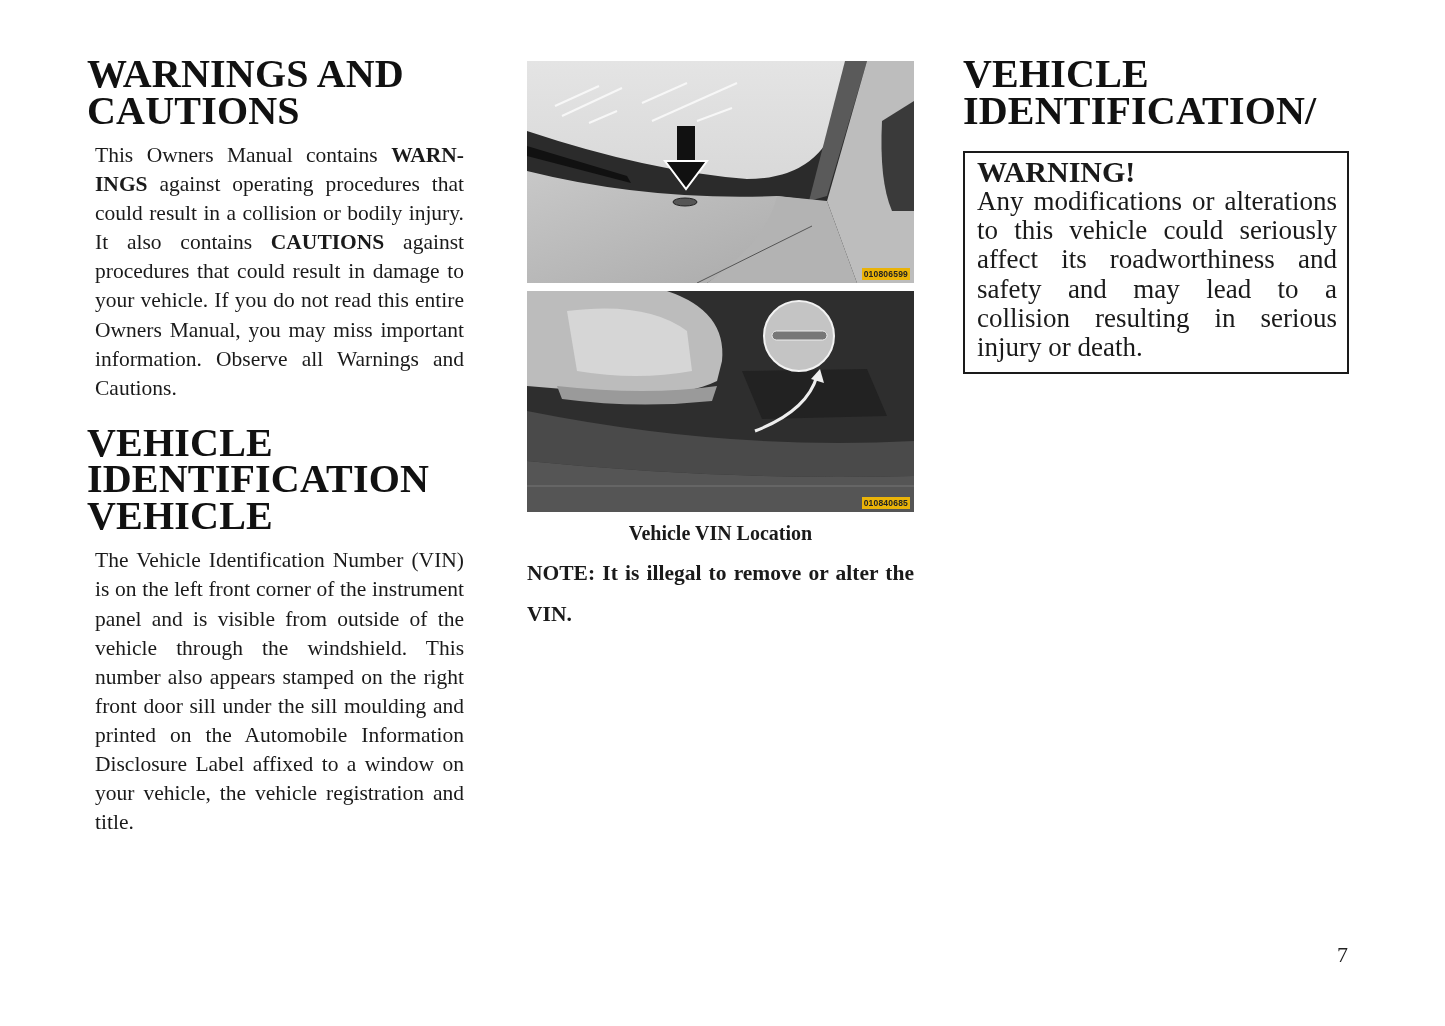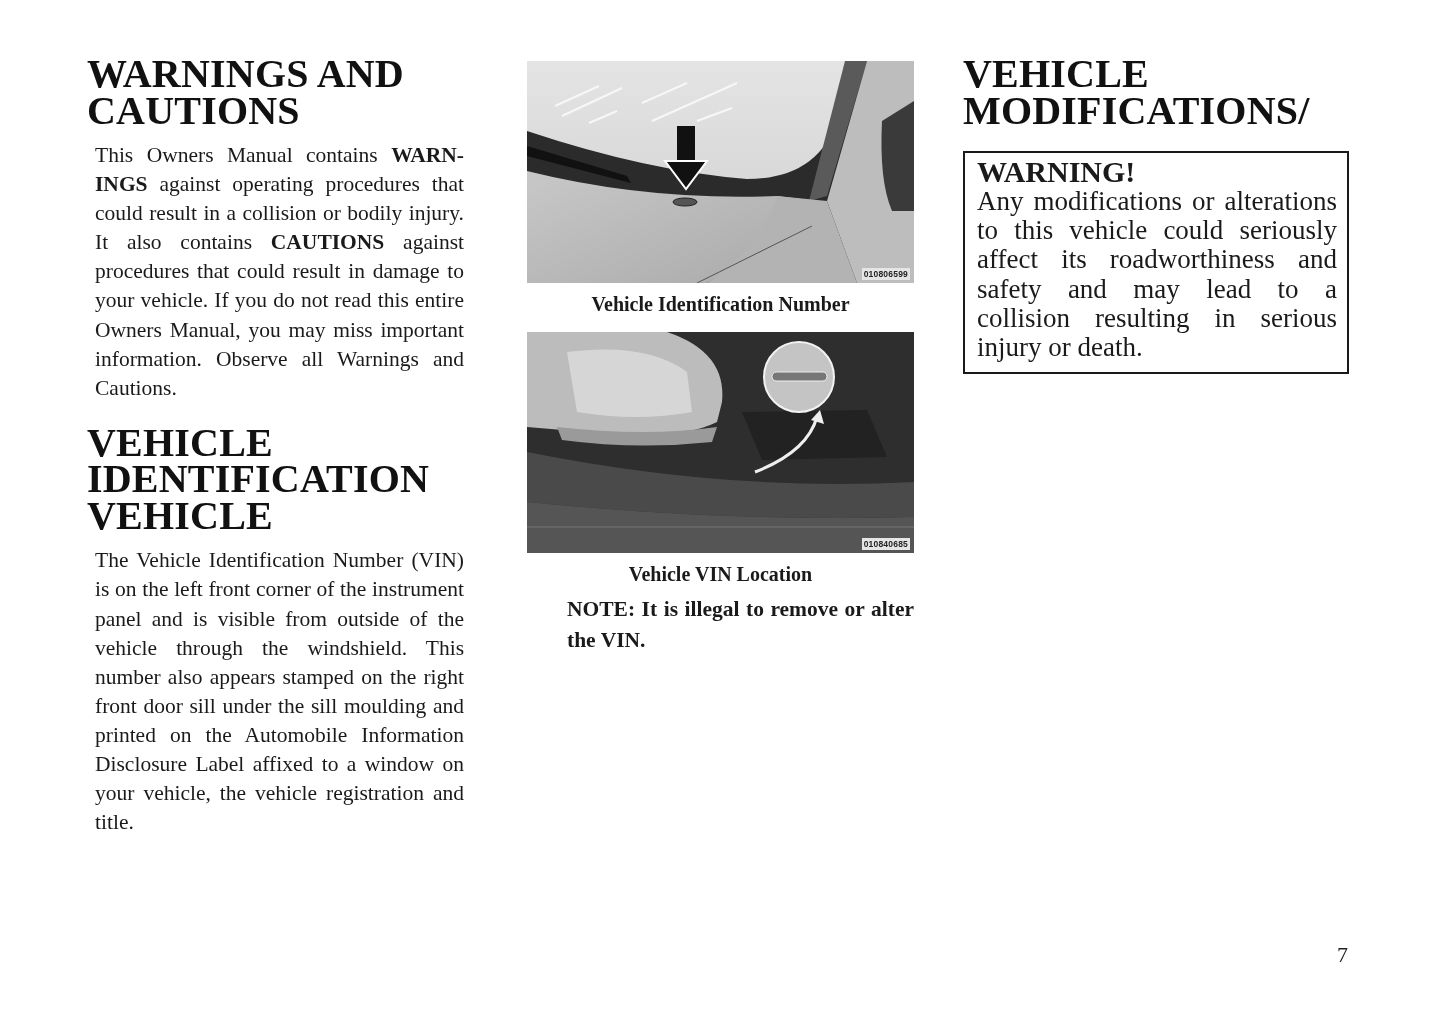--- a/index.html
+++ b/index.html
@@ -10,25 +10,25 @@
   .col-mid { left: 527px; width: 387px; }
   .col-right { left: 963px; width: 386px; }
   h2 { font-family: "Liberation Serif", serif; font-weight: bold; font-size: 40px;
        line-height: 36.5px; margin: 0 0 12px 0; letter-spacing: 0.2px; color: #111; }
   p.body { font-size: 21.5px; line-height: 29.1px; margin: 8px; text-align: justify;
            hyphens: manual; }
   p.body b { font-weight: bold; }
   .sec2 { margin-top: 22px; }
   .figure { position: relative; width: 387px; height: 222px; overflow: hidden; background: #cfcfcf; }
   .figure svg { display: block; }
-  .fig-code { position: absolute; right: 4px; bottom: 3px; background: #e5e5e5; font-family: "Liberation Sans", sans-serif;
+  .fig-code { position: absolute; right: 4px; bottom: 3px; background: #eab308; font-family: "Liberation Sans", sans-serif;
               font-weight: bold; font-size: 8.5px; padding: 1px 2px; color: #222; letter-spacing: 0.2px; }
   .caption { text-align: center; font-weight: bold; font-size: 20px; line-height: 24px; margin: 9px 0 0 0; }
-  .fig2 { margin-top: 16px; }
-  .note { font-weight: bold; font-size: 21.5px; line-height: 31px; margin-top: 8px; text-align: justify; margin-left: 40px; }
+  .fig2 { margin-top: 8px; }
+  .note { font-weight: bold; font-size: 21.5px; line-height: 41px; margin-top: 8px; text-align: justify; }
   .warn-box { margin-top: 22px; border: 2.5px solid #1a1a1a; padding: 4px 10px 10px 12px; }
   .warn-title { font-weight: bold; font-size: 30px; line-height: 30px; margin: 0; }
   .warn-text { font-size: 27px; line-height: 29.2px; margin: 0; text-align: justify; }
   .page-num { position: absolute; left: 1337px; top: 942px; font-size: 22px; color: #222; }
 </style>
 </head>
 <body>
 
 <div class="col col-left">
   <section>
@@ -83,21 +83,20 @@
         <path d="M0 85 L100 115 L104 122 L0 95 Z" fill="#111"></path>
         <ellipse cx="158" cy="141" rx="12" ry="4" fill="#555" stroke="#222"></ellipse>
 
         <g>
           <rect x="150" y="65" width="18" height="38" fill="#111"></rect>
           <path d="M138 100 L180 100 L159 128 Z" fill="#111" stroke="#fff" stroke-width="2"></path>
         </g>
       </svg>
       <span class="fig-code">010806599</span>
     </div>
-    <figcaption class="caption">Vehicle Identification Number</figcaption>
   </figure>
 
   <figure class="fig2" style="margin-left:0;margin-right:0;margin-bottom:0;">
     <div class="figure" style="height:221px; background:#3a3a3a;">
       <svg width="387" height="221" viewBox="0 0 387 221">
         <rect width="387" height="221" fill="#2e2e2e"></rect>
 
         <path d="M0 0 L140 0 Q200 20 195 70 L190 90 Q150 110 60 100 L0 95 Z" fill="#bcbcbc"></path>
         <path d="M40 20 Q120 10 160 40 L165 80 Q110 90 50 80 Z" fill="#d6d6d6"></path>
         <path d="M30 95 Q120 105 190 95 L185 110 Q110 118 35 108 Z" fill="#9a9a9a"></path>
@@ -118,21 +117,21 @@
     </div>
     <figcaption class="caption">Vehicle VIN Location</figcaption>
   </figure>
 
   <p class="note">NOTE:  It is illegal to remove or alter the VIN.</p>
 </div>
 
 <div class="col col-right">
   <h2>
     <span>VEHICLE</span><br>
-    <span>MODIFICATIONS/</span><br>
+    <span>IDENTIFICATION/</span><br>
   </h2>
   <div class="warn-box">
     <p class="warn-title">WARNING!</p>
     <p class="warn-text">Any modifications or alterations to this vehicle could seriously affect its roadworthiness and safety and may lead to a collision resulting in serious injury or death.</p>
   </div>
 </div>
 
 <div class="page-num">7</div>
 
 </body></html>

